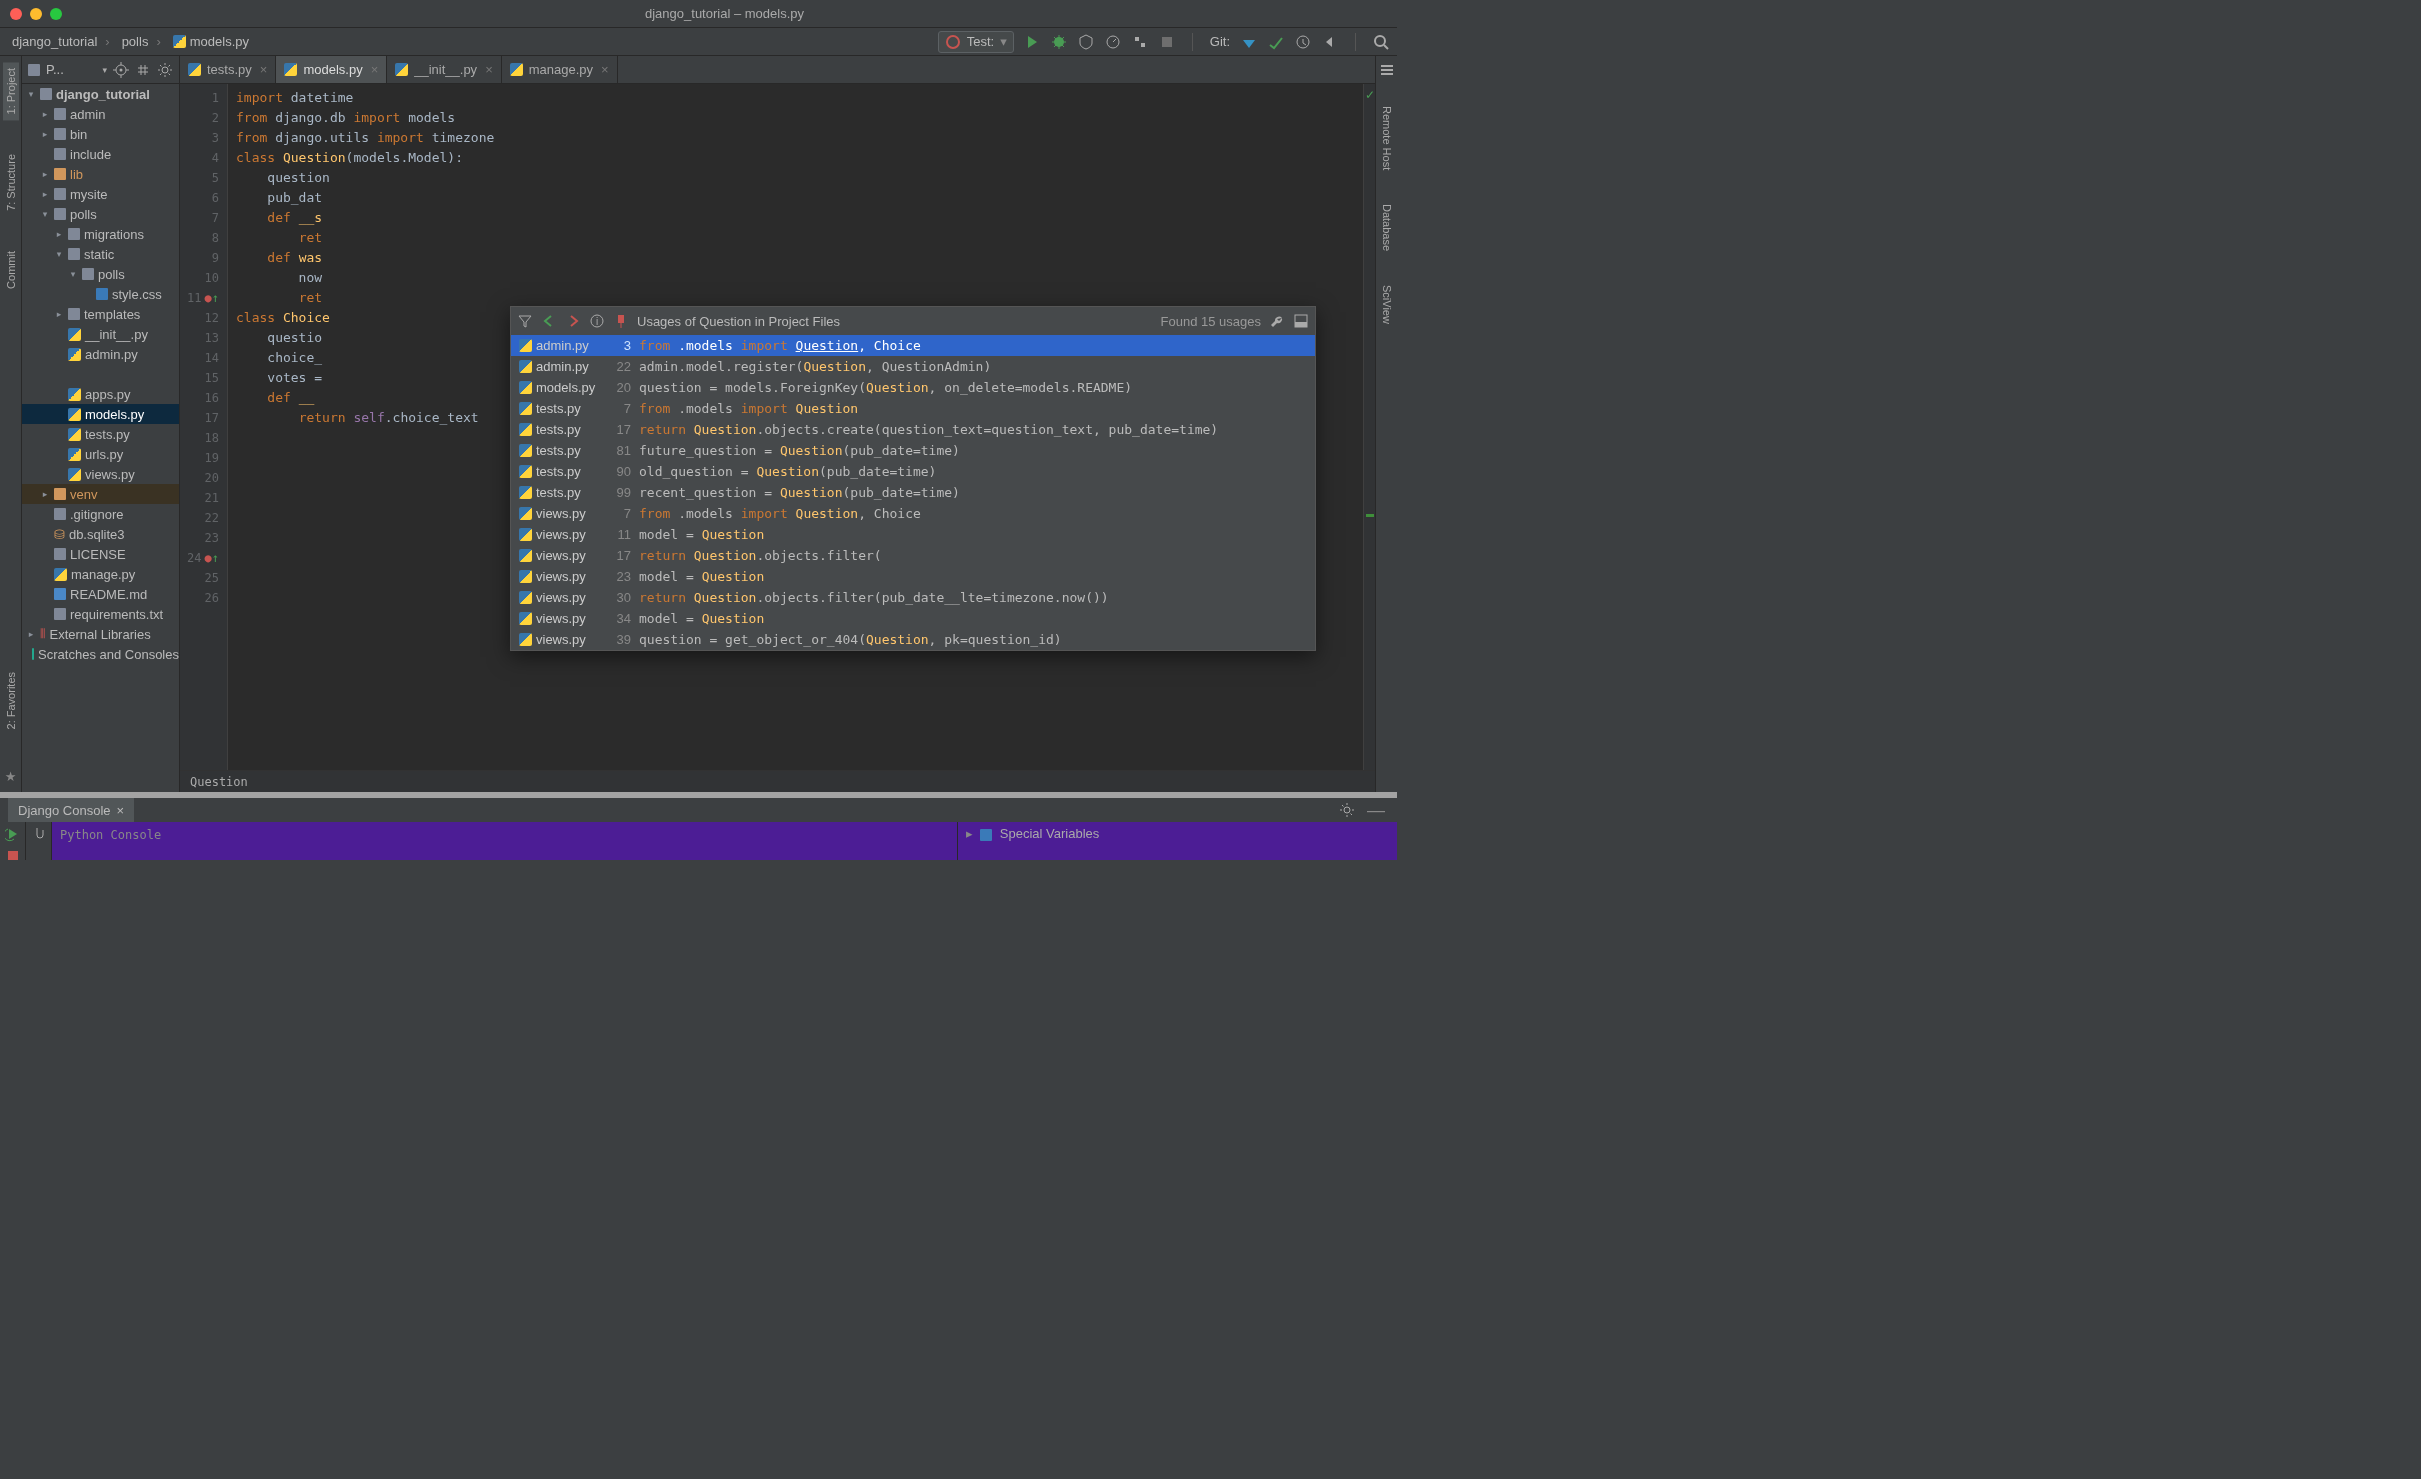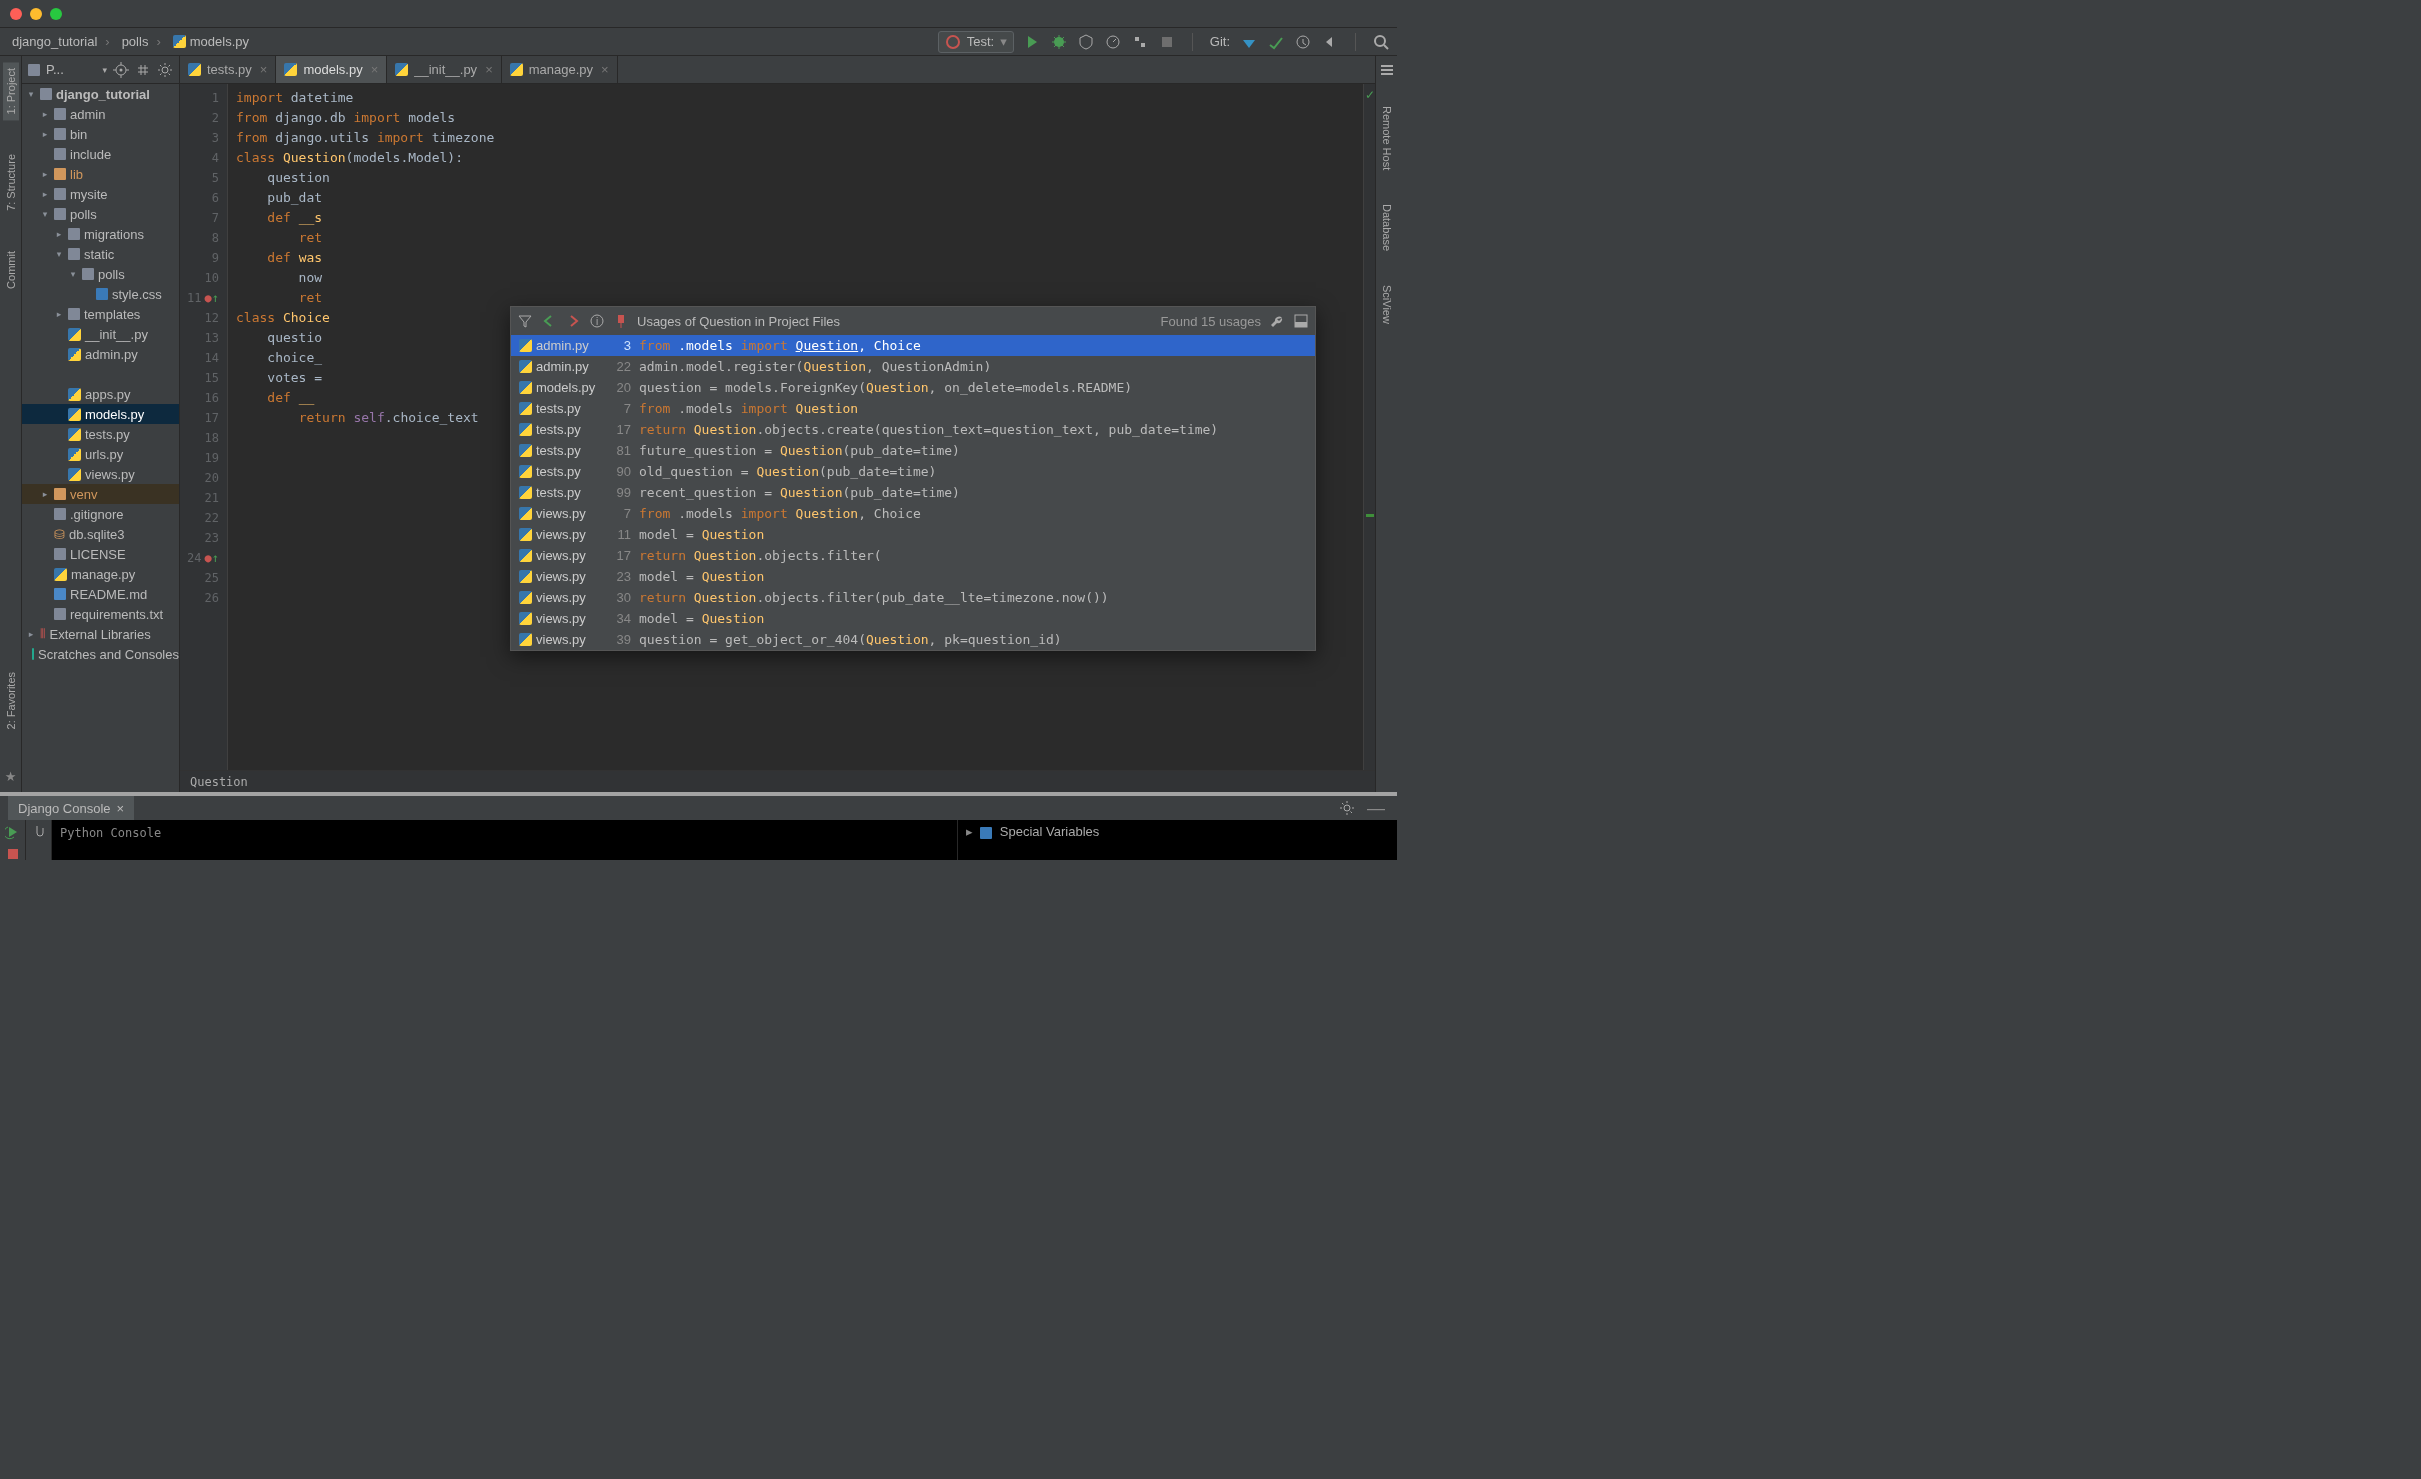--- a/index.html
+++ b/index.html
@@ -76,21 +76,21 @@
 .prow.sel{background:#2f65ca;color:#fff}
 .prow .pln{width:24px;text-align:right;color:#888}
 .prow.sel .pln{color:#cfe3ff}
 .prow .pfile{width:80px;color:#ccc;display:flex;align-items:center;gap:4px}
 .prow .psnip{flex:1;white-space:pre;font-family:Menlo,Consolas,monospace}
 .prow .psnip .hl{background:rgba(255,255,255,.0);color:#ffc66d}
 .prow.sel .psnip .hl{color:#fff;text-decoration:underline}
 
 .codecrumb{height:22px;background:var(--bgdarker);border-top:1px solid #323232;display:flex;align-items:center;padding:0 10px;color:#aaa;font-size:12px}
 
-.console{height:130px;display:flex;flex-direction:column;background:#000000;border-top:4px solid #a3a3a3}
+.console{height:130px;display:flex;flex-direction:column;background:#4c1d95;border-top:6px solid #a3a3a3}
 .console .chdr{height:24px;background:var(--bgdark);display:flex;align-items:center;padding:0 8px;gap:8px}
 .console .chdr .ctab{background:var(--tab-active);height:100%;display:flex;align-items:center;padding:0 10px;gap:6px}
 .console .cbody{flex:1;display:flex}
 .console .ctools{width:26px;background:var(--bgdark);border-right:1px solid #282828;display:flex;flex-direction:column;align-items:center;padding:4px 0;gap:6px}
 .console .ctools2{width:26px;background:var(--bgdark);border-right:1px solid #282828;display:flex;flex-direction:column;align-items:center;padding:4px 0;gap:6px}
 .console .cout{flex:1;padding:4px 8px;font-family:Menlo,Consolas,monospace;font-size:12px;line-height:18px;color:#aaa}
 .console .cvars{width:440px;border-left:1px solid #282828;padding:4px 8px;color:#aaa}
 
 .toolbar2{height:20px;background:var(--bgdark);display:flex;align-items:center;padding:0 8px;gap:18px;border-top:1px solid #282828;font-size:11px;color:#aaa}
 .tw{display:flex;align-items:center;gap:4px}
@@ -104,20 +104,21 @@
 </style>
 </head>
 <body>
 
 <div class="titlebar">
   <div class="traffic">
     <div class="dot r"></div>
     <div class="dot y"></div>
     <div class="dot g"></div>
   </div>
+  <div class="wtitle">django_tutorial – models.py</div>
 </div>
 
 <div class="navrow">
   <div class="crumbs" id="crumbs">
       <span class="crumb">
         <span>django_tutorial</span>
       </span>
       <span class="crumb">
         <span>polls</span>
       </span>

